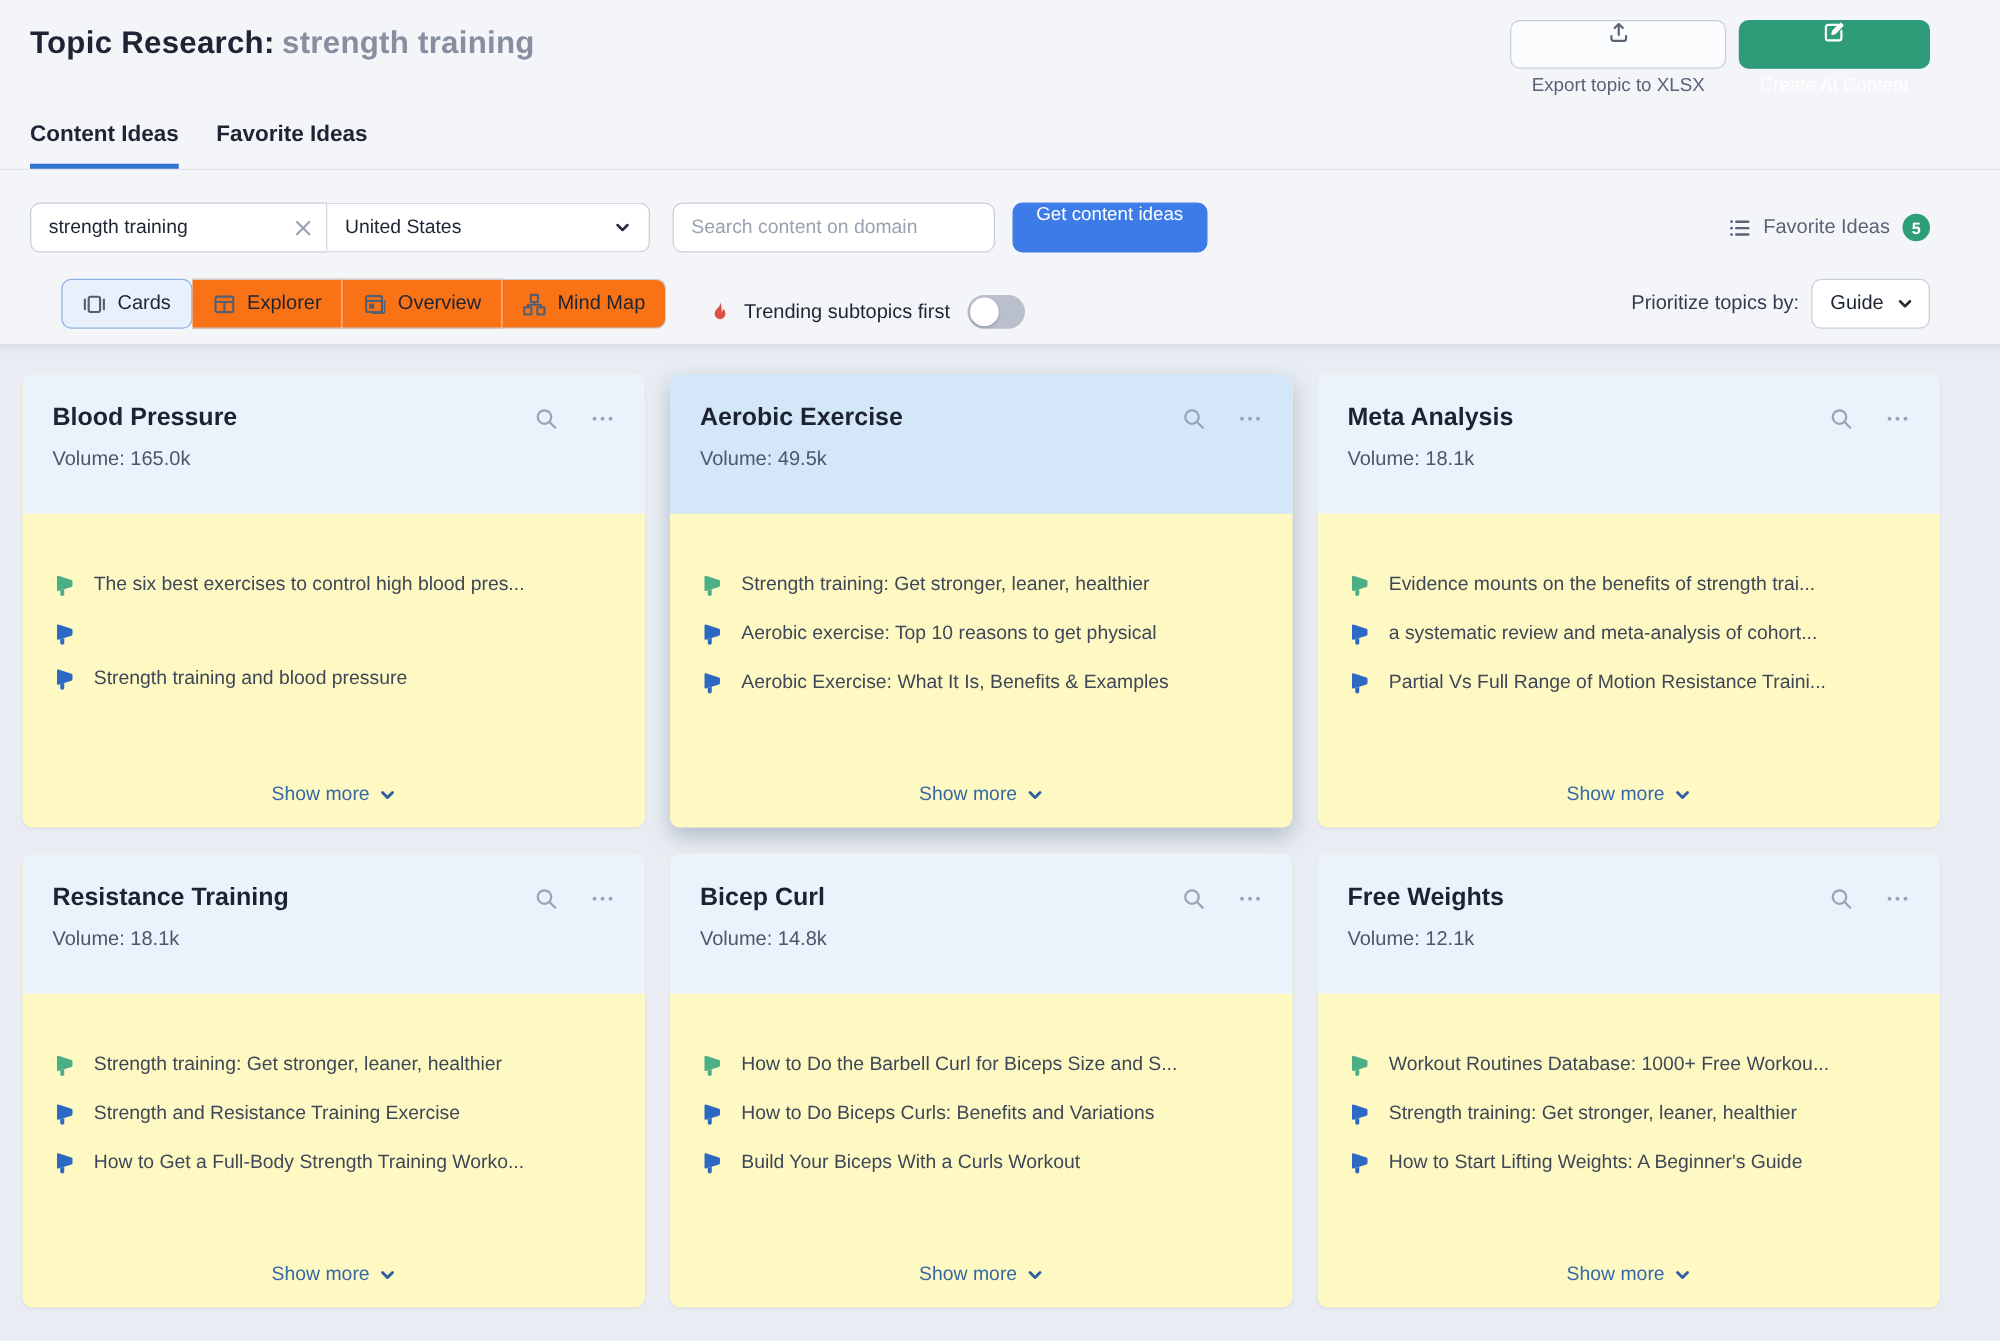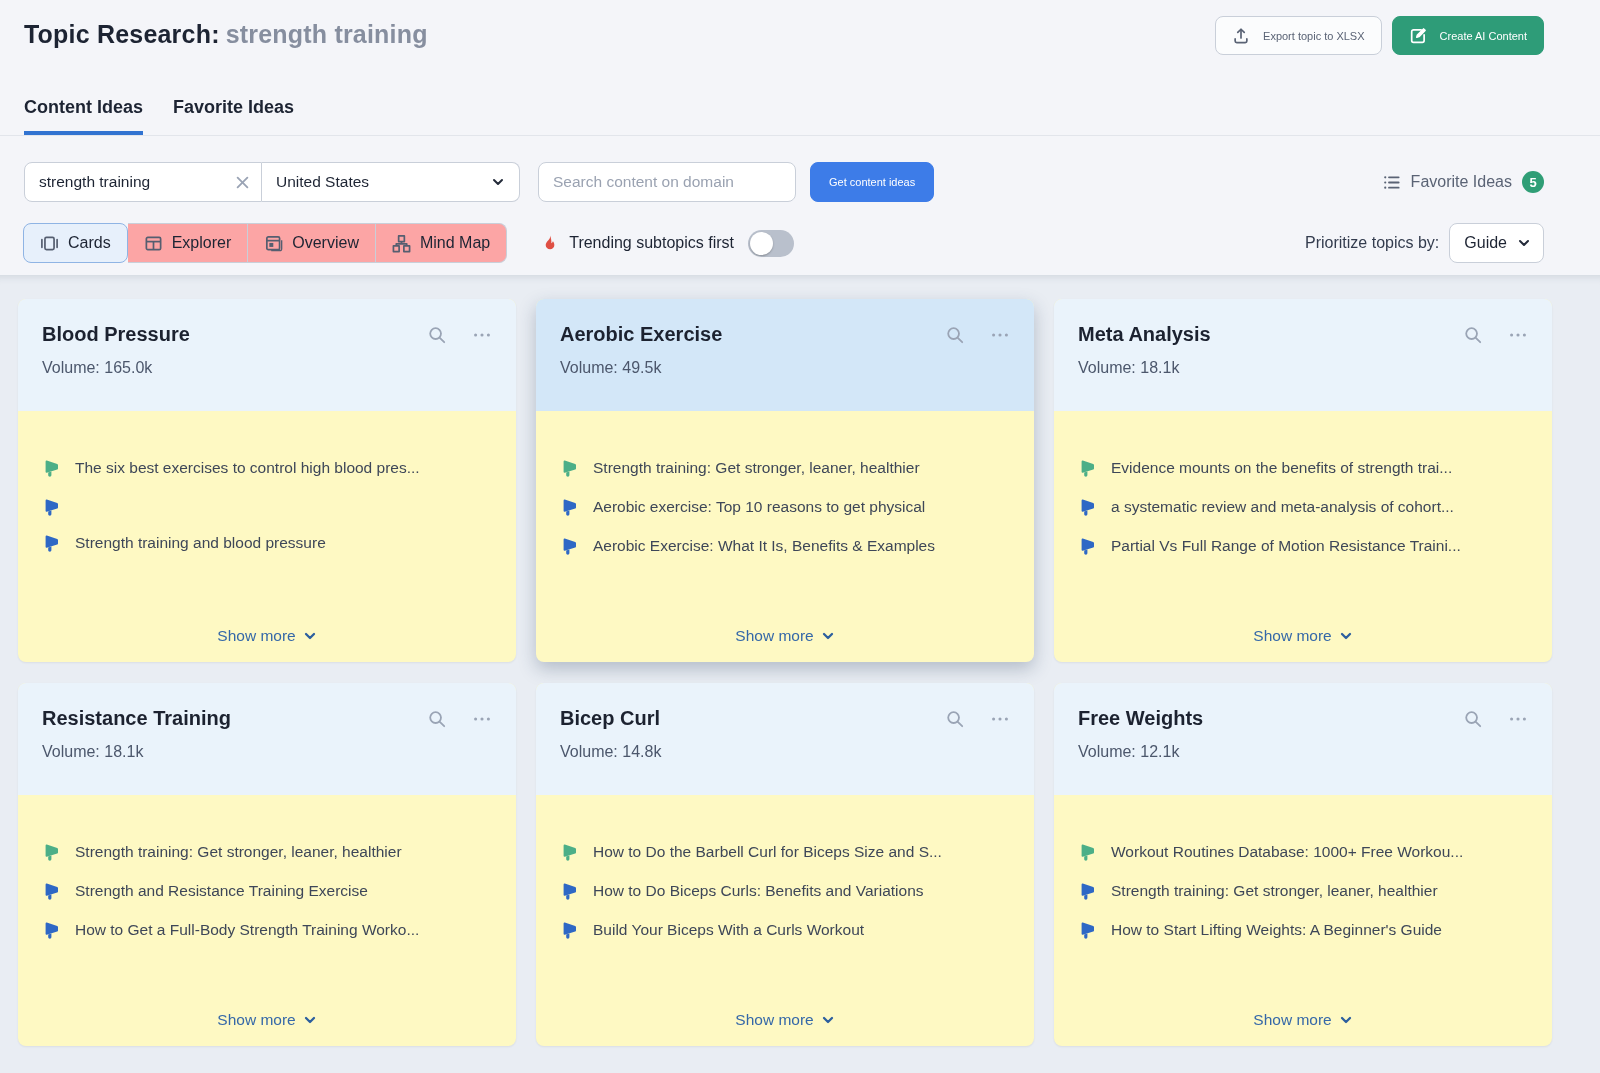--- a/index.html
+++ b/index.html
@@ -10,24 +10,25 @@
   }
   
   .top {
     display:flex; align-items:flex-start; justify-content:space-between;
     padding:16px 56px 0 24px;
   }
   .page-title { font-size:25px; font-weight:700; letter-spacing:.2px; padding-top:4px; }
   .page-title .query { color:#868e9f; margin-left:6px; }
   .top-actions { display:flex; gap:10px; }
   .btn {
-    display:inline-flex; align-items:center; gap:13px; height:39px;
-    padding:0 16px; border-radius:8px; font-size:11px; font-weight:500;
+    display:inline-flex; align-items:center; gap:25px; height:39px;
+    padding:0 16px; border-radius:8px; font-size:15px; font-weight:500;
     border:1px solid transparent; cursor:pointer; background:none;
     font-family:inherit;
+    flex-direction:column;
   }
   .btn-outline { background:#fbfcfd; border-color:#c9cfd9; color:#5a6375; }
   .btn-green { background:#2e9c78; color:#fff; border-color:#2e9c78; }
   .btn-blue  { background:#3d7ce8; color:#fff; border-color:#3d7ce8; font-weight:500; }
   .icon { flex:0 0 auto; display:inline-block; }
   
   .tabs {
     display:flex; gap:30px; margin-top:42px; padding-left:24px;
     border-bottom:1px solid #e2e5eb;
   }
@@ -49,25 +50,25 @@
   .country-field { width:258px; border-radius:0 8px 8px 0; border-left:none; padding:0 14px; justify-content:space-between; cursor:pointer; }
   .domain-field { width:258px; border-radius:8px; margin-left:18px; padding:0 14px; color:#9aa2b1; }
   .filters .btn-blue { margin-left:14px; height:40px; border-radius:8px; padding:0 18px; }
   .favorites { margin-left:auto; display:flex; align-items:center; gap:10px; cursor:pointer; }
   .favorites .fav-label { font-size:16px; color:#5a6375; }
   .badge {
     width:22px; height:22px; border-radius:50%; background:#2f9e76; color:#fff;
     font-size:13px; font-weight:600; display:flex; align-items:center; justify-content:center;
   }
   
-  .controls { display:flex; align-items:center; margin-top:21px; padding:0 56px 0 24px; }
+  .controls { display:flex; align-items:flex-end; margin-top:21px; padding:0 56px 0 24px;margin-left:26px; }
   .segmented { display:flex; }
   .segment {
     display:flex; align-items:center; gap:9px; height:40px; padding:0 16px;
-    background:#fca5a5; border:1px solid #c9cfd9; border-left-width:0;
+    background:#f97316; border:1px solid #c9cfd9; border-left-width:0;
     font-size:16px; color:#1d2433; cursor:pointer;
   }
   .segment:first-child { border-left-width:1px; border-radius:8px 0 0 8px; }
   .segment:last-child { border-radius:0 8px 8px 0; }
   .segment.active {
     background:#e7f0fb; border:1px solid #8fb4e4; margin-left:-1px; border-radius:8px;
   }
   .segment .seg-icon { color:#555e70; }
   .trending { display:flex; align-items:center; gap:10px; margin-left:33px; }
   .trending-label { font-size:16px; color:#1d2433; }

